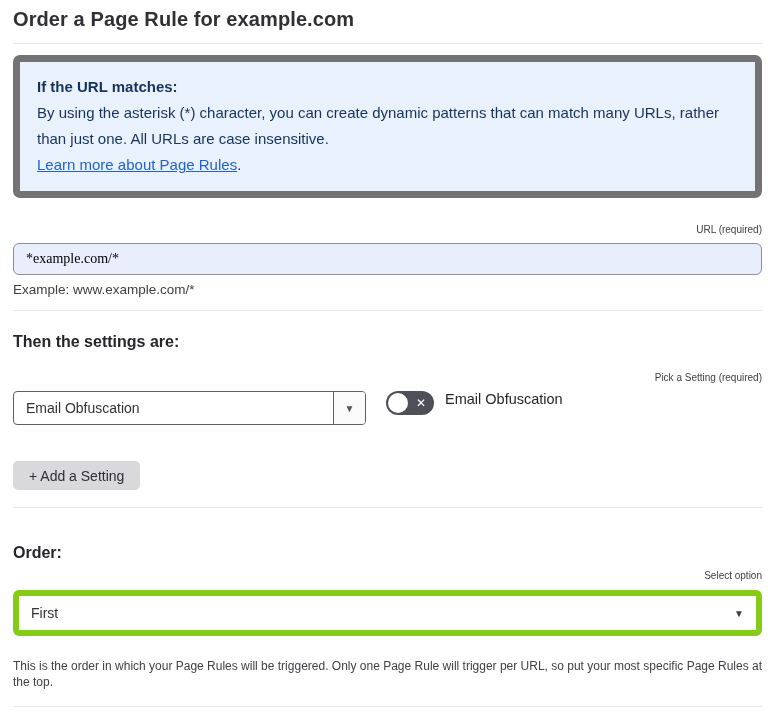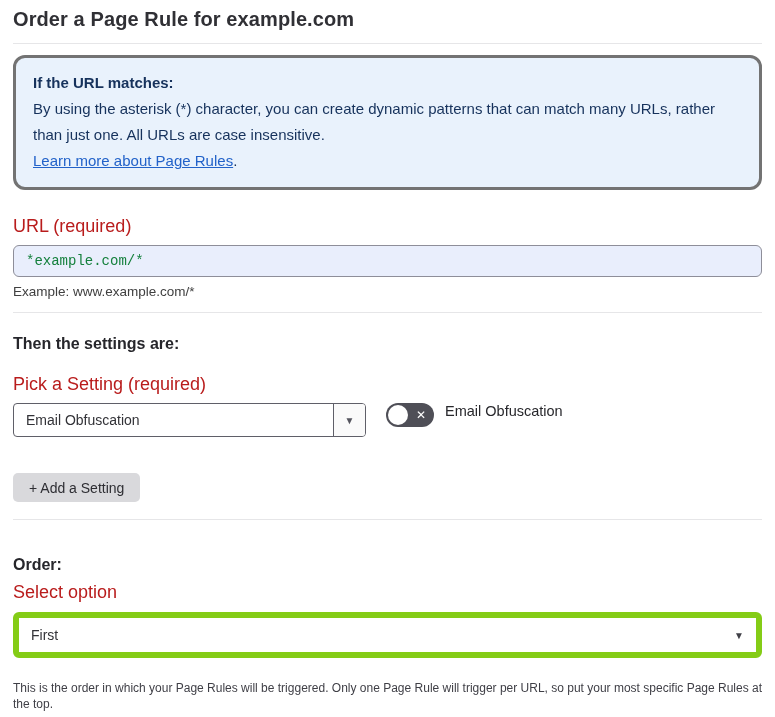--- a/index.html
+++ b/index.html
@@ -23,51 +23,52 @@
     border-top: 1px solid #e6e6e8;
     height: 0;
     width: 100%;
   }
   .divider-top { margin-top: 12px; }
 
   
   .info-box {
     margin-top: 11px;
     background: #e9f2fc;
-    border: 3px solid #737373;
-    border-radius: 12px;
+    border: 7px solid #737373;
+    border-radius: 7px;
     padding: 12px 17px 13px 17px;
     color: #16325c;
     font-size: 15px;
     line-height: 26px;
   }
   .info-box .info-heading { font-weight: bold; }
   .info-box a {
     color: #2262c9;
     text-decoration: underline;
     cursor: pointer;
   }
 
   
   .field-label {
     margin-top: 26px;
-    font-size: 18px;
-    color: #b91c1c;
+    font-size: 10px;
+    color: #404040;
+    text-align: right;
   }
   .url-input {
     margin-top: 8px;
     width: 100%;
     height: 32px;
     background: #e9eefc;
     border: 1px solid #8e8e99;
     border-radius: 6px;
     padding: 0 12px;
     font-size: 14px;
-    color: #15803d;
-    font-family: Liberation Mono, monospace;
+    color: #000000;
+    font-family: Liberation Serif, serif;
     outline: none;
   }
   .example-text {
     margin-top: 7px;
     font-size: 13.5px;
     color: #404040;
   }
   .divider-url { margin-top: 13px; }
 
   

